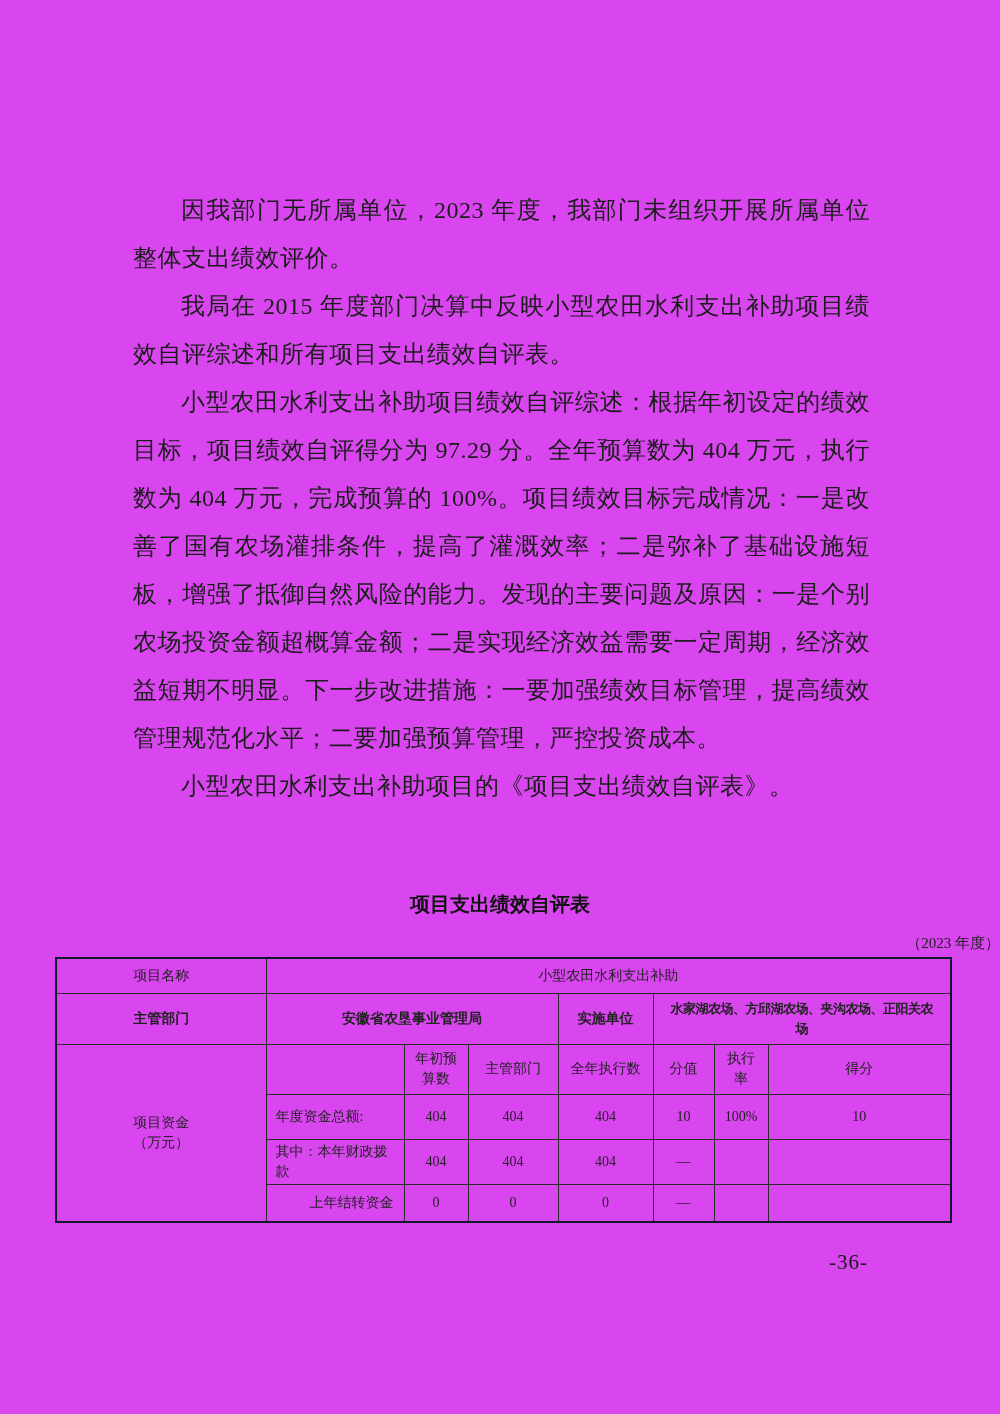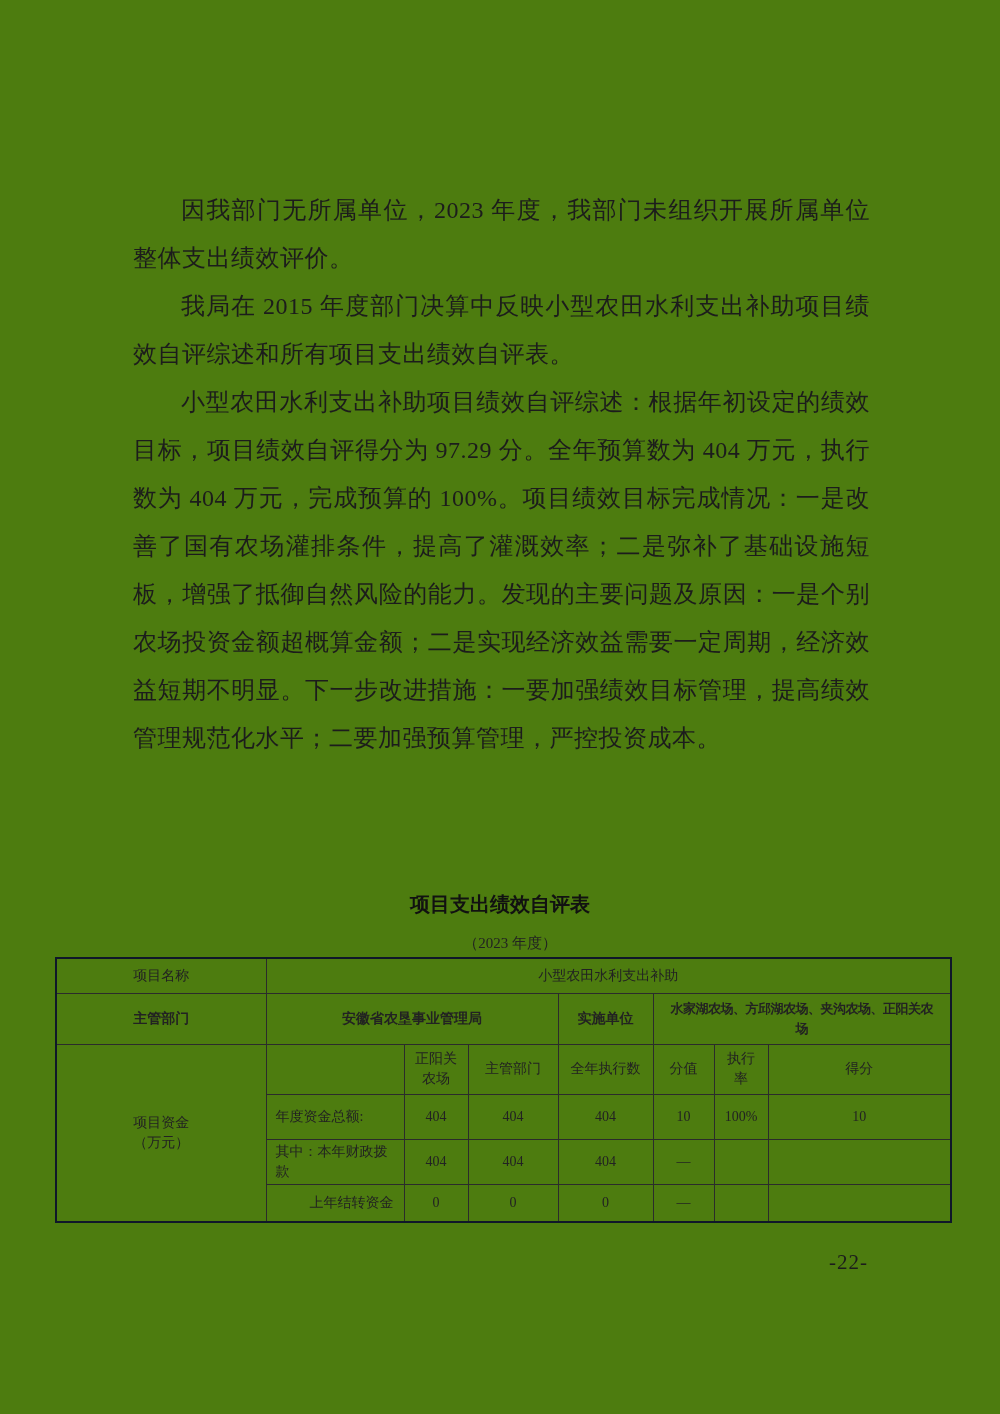--- a/index.html
+++ b/index.html
@@ -2,21 +2,21 @@
 <html><head>
 <meta charset="utf-8">
 <style>
   * { box-sizing: border-box; }
   html, body { margin: 0; padding: 0; background: #888; }
   .page {
     position: relative;
     width: 1000px;
     height: 1414px;
     margin: 0 auto;
-    background: #4d7c0f;
+    background: #d946ef;
     font-family: "Liberation Serif", "DejaVu Serif", serif;
     color: #1c1c1c;
     overflow: hidden;
   }
   .content {
     position: absolute;
     left: 133px;
     top: 186px;
     width: 737px;
   }
@@ -39,21 +39,21 @@
     font-family: "Liberation Sans", "DejaVu Sans", sans-serif;
     font-weight: bold;
     font-size: 20px;
     color: #111;
   }
   .table-subtitle {
     position: absolute;
     top: 934px;
     left: 0;
     width: 1000px;
-    text-align: center;
+    text-align: right;
     font-size: 15px;
     color: #222;
     padding-left: 20px;
   }
   table.eval-table {
     position: absolute;
     left: 55px;
     top: 957px;
     width: 895px;
     border-collapse: collapse;
@@ -92,20 +92,21 @@
 </style>
 </head>
 <body>
 
 <div class="page">
 
   <div class="content">
     <p class="para">因我部门无所属单位，2023 年度，我部门未组织开展所属单位整体支出绩效评价。</p>
     <p class="para">我局在 2015 年度部门决算中反映小型农田水利支出补助项目绩效自评综述和所有项目支出绩效自评表。</p>
     <p class="para">小型农田水利支出补助项目绩效自评综述：根据年初设定的绩效目标，项目绩效自评得分为 97.29 分。全年预算数为 404 万元，执行数为 404 万元，完成预算的 100%。项目绩效目标完成情况：一是改善了国有农场灌排条件，提高了灌溉效率；二是弥补了基础设施短板，增强了抵御自然风险的能力。发现的主要问题及原因：一是个别农场投资金额超概算金额；二是实现经济效益需要一定周期，经济效益短期不明显。下一步改进措施：一要加强绩效目标管理，提高绩效管理规范化水平；二要加强预算管理，严控投资成本。</p>
+    <p class="para">小型农田水利支出补助项目的《项目支出绩效自评表》。</p>
   </div>
 
   <div class="table-title">项目支出绩效自评表</div>
   <div class="table-subtitle">（2023 年度）</div>
 
   <table class="eval-table">
     <colgroup>
       <col style="width:210px">
       <col style="width:138px">
       <col style="width:64px">
@@ -125,21 +126,21 @@
         <td class="c-center" colspan="3">安徽省农垦事业管理局</td>
         <td class="c-center">实施单位</td>
         <td class="farms" colspan="3">水家湖农场、方邱湖农场、夹沟农场、正阳关农场</td>
       </tr>
       <tr class="r3">
         <td class="funds-label" rowspan="4">
           <span>项目资金</span><br>
           <span>（万元）</span>
         </td>
         <td class="c-left"></td>
-        <td class="hdr">正阳关农场</td>
+        <td class="hdr">年初预算数</td>
         <td class="hdr">主管部门</td>
         <td class="hdr">全年执行数</td>
         <td class="hdr">分值</td>
         <td class="hdr">执行率</td>
         <td class="hdr">得分</td>
       </tr>
       <tr class="r4">
         <td class="c-left">年度资金总额:</td>
         <td class="c-center">404</td>
         <td class="c-center">404</td>
@@ -162,15 +163,15 @@
         <td class="c-center">0</td>
         <td class="c-center">0</td>
         <td class="c-center">0</td>
         <td class="c-center">—</td>
         <td class="c-center"></td>
         <td class="c-center"></td>
       </tr>
     </tbody>
   </table>
 
-  <div class="page-number">-22-</div>
+  <div class="page-number">-36-</div>
 
 </div>
 
 </body></html>

